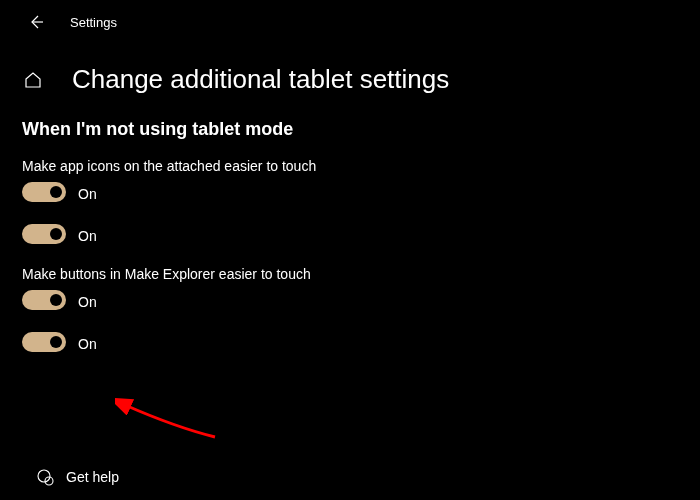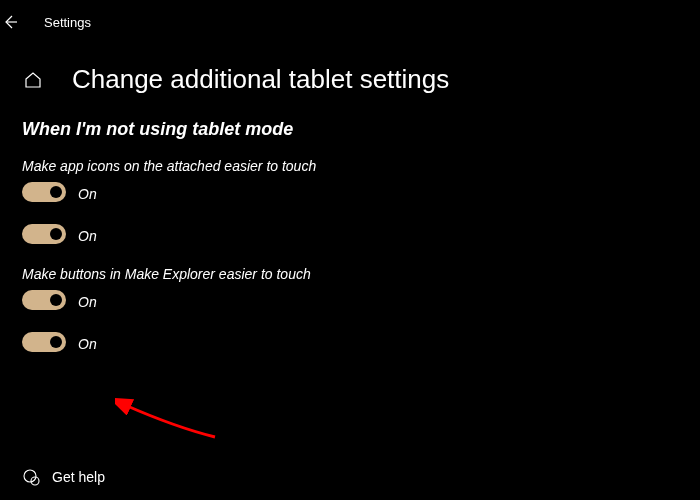--- a/index.html
+++ b/index.html
@@ -8,21 +8,21 @@
       height: 500px;
       background: #000;
       color: #fff;
       font-family: "Segoe UI", -apple-system, sans-serif;
       overflow: hidden;
       position: relative;
     }
     .top-bar {
       display: flex;
       align-items: center;
-      padding: 12px 0;
+      padding: 12px 26px;
       gap: 24px;
     }
     .back-btn {
       width: 20px;
       height: 20px;
       display: flex;
       align-items: center;
       justify-content: center;
       cursor: pointer;
     }
@@ -43,21 +43,20 @@
       align-items: center;
       justify-content: center;
       cursor: pointer;
     }
     .page-title {
       font-size: 26px;
       font-weight: 400;
     }
     .content {
       padding: 14px 22px 0 22px;
-      font-style: italic;
     }
     .section-title {
       font-size: 18px;
       font-weight: 600;
       margin-bottom: 18px;
     }
     .setting {
       margin-bottom: 22px;
     }
     .setting-label {
@@ -86,21 +85,21 @@
       position: absolute;
       top: 4px;
       right: 4px;
     }
     .toggle-state {
       font-size: 14px;
     }
     .help-row {
       position: absolute;
       bottom: 14px;
-      left: 22px;
+      left: 36px;
       display: flex;
       align-items: center;
       gap: 12px;
       cursor: pointer;
     }
     .help-icon {
       width: 18px;
       height: 18px;
       display: flex;
       align-items: center;

